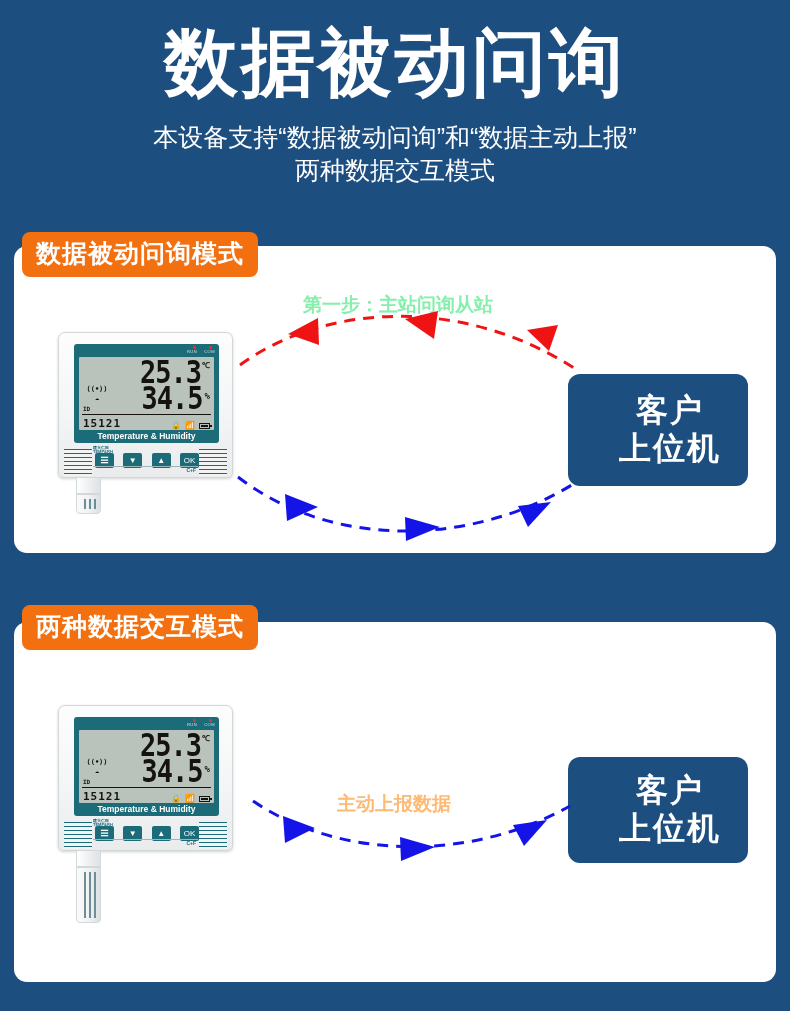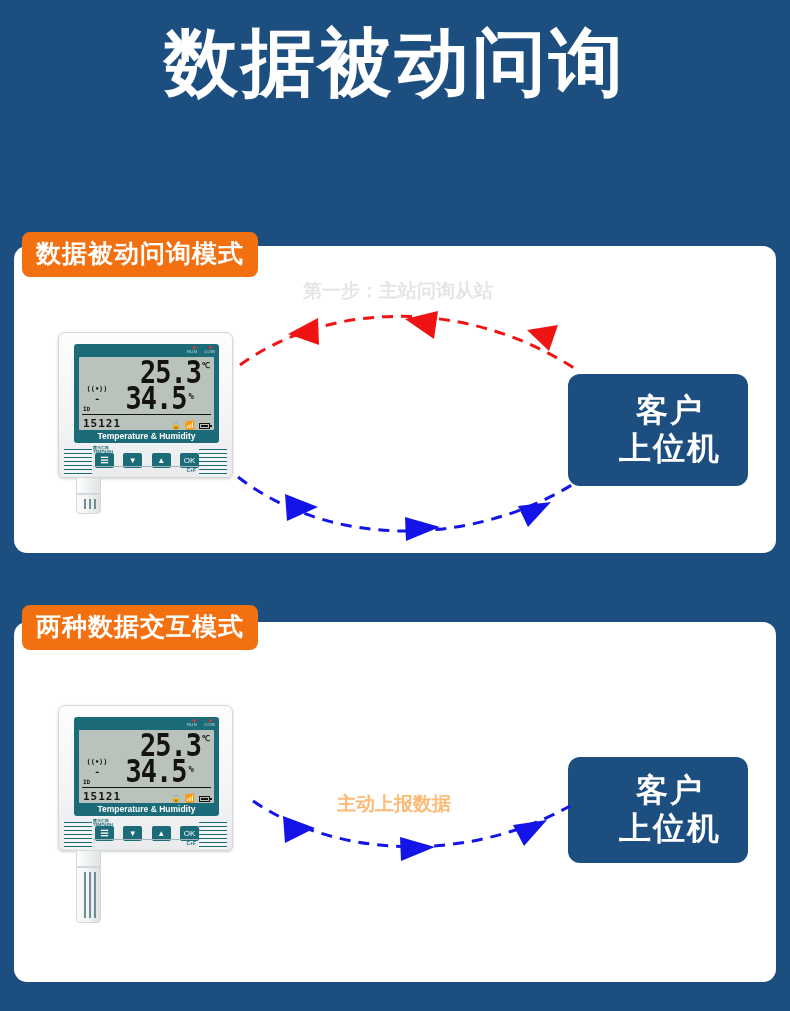--- a/index.html
+++ b/index.html
@@ -131,21 +131,21 @@
   }
   .lcd-unit {
     font-size: 8px;
     font-weight: bold;
     color: #14130f;
     margin-top: 1px;
     margin-left: 1px;
   }
   .lcd-hum-row {
     position: absolute;
-    right: 20px; top: 27px;
+    right: 4px; top: 27px;
     display: flex; align-items: flex-start;
   }
   .lcd-unit-pct {
     font-size: 9px; font-weight: bold; color: #14130f;
     margin-top: 7px; margin-left: 2px;
   }
   .lcd-side-icons {
     position: absolute;
     left: 6px; top: 28px;
     color: #14130f;
@@ -290,39 +290,43 @@
   #client-1 { left: 568px; top: 374px; width: 180px; height: 112px; }
   #client-2 { left: 568px; top: 757px; width: 180px; height: 106px; }
 
   
   .arrow-label {
     position: absolute;
     font-size: 19px;
     font-weight: bold;
     white-space: nowrap;
   }
-  #label-step1 { left: 303px; top: 278px; color: #e5e5e5; }
+  #label-step1 { left: 303px; top: 292px; color: #86efac; }
   #label-step2 { left: 288px; top: 542px; color: #1414e8; }
   #label-report { left: 337px; top: 791px; color: #fdba74; }
 
   
   .arcs {
     position: absolute;
     left: 0; top: 0;
     width: 790px; height: 1011px;
     pointer-events: none;
   }
 </style>
 </head>
 <body>
 
 <div id="page">
 
   <div class="header">
     <div class="main-title">数据被动问询</div>
+    <div class="subtitle">
+      <span class="line">本设备支持“数据被动问询”和“数据主动上报”</span>
+      <span class="line">两种数据交互模式</span>
+    </div>
   </div>
 
   <div class="card" id="card-passive">
     <div class="badge">数据被动问询模式</div>
   </div>
 
   <div class="device" id="device-1">
     <div class="device-body">
       <div class="lcd-frame">
         <div class="lcd-leds">

